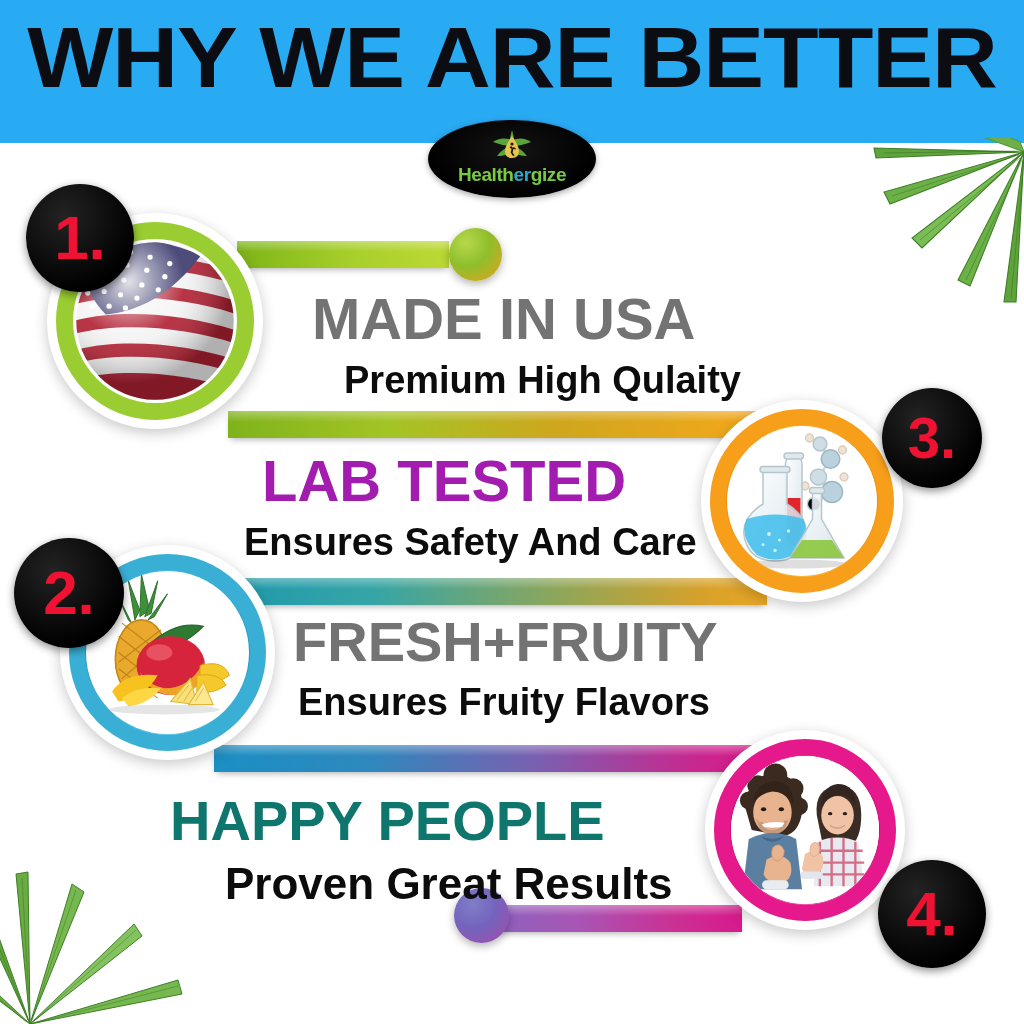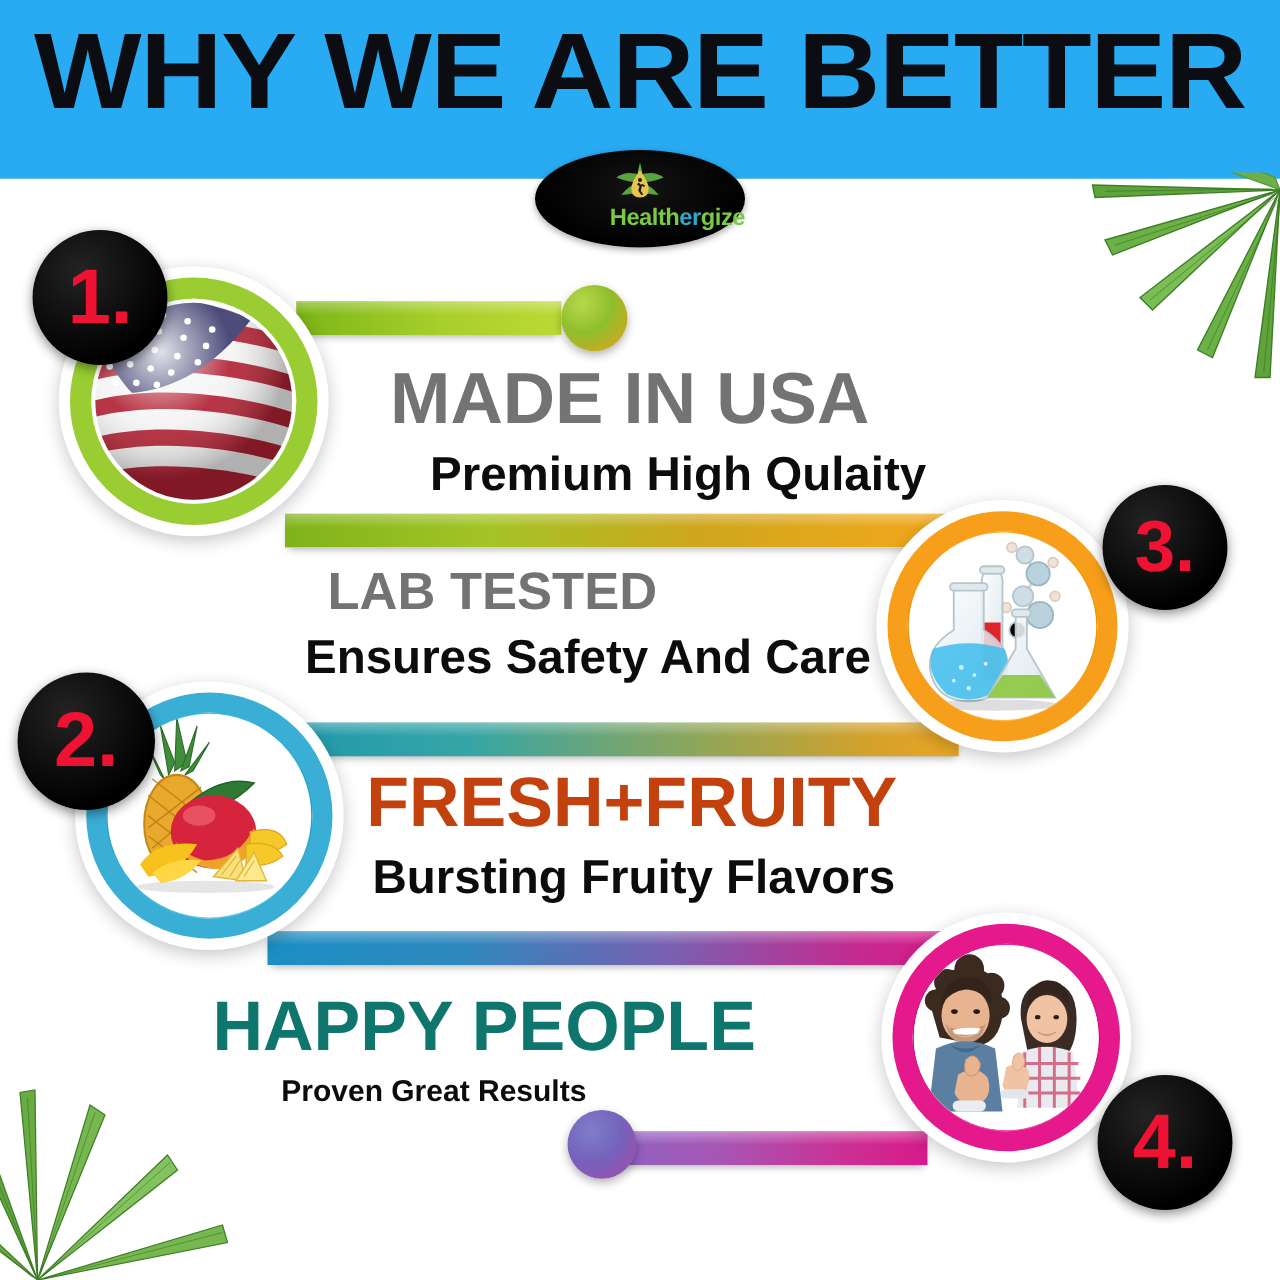--- a/index.html
+++ b/index.html
@@ -35,21 +35,21 @@
     background:radial-gradient(ellipse at 50% 40%, #141414 0%, #000 70%);
     box-shadow:0 2px 6px rgba(0,0,0,.35);
     z-index:6;
   }
   .logo-leaf{
     position:absolute; left:50%; top:6px; width:58px; height:40px;
     transform:translateX(-50%);
   }
   .logo-text{
     position:absolute; left:0; top:44px; width:100%;
-    text-align:right; font-size:19px; font-weight:bold;
+    text-align:center; font-size:19px; font-weight:bold;
     color:#7ac943; letter-spacing:-.4px;
   }
   .logo-text .lt2{ color:#2fa8c9; }
 
   
   .leaf-tr{ position:absolute; right:-12px; top:138px; width:200px; height:210px; z-index:1; }
   .leaf-bl{ position:absolute; left:-6px; bottom:-14px; width:250px; height:250px; z-index:1; }
 
   
   .fcircle{
@@ -138,30 +138,30 @@
   .row .sub{
     font-weight:bold; color:#0c0c0c; line-height:1.0; white-space:nowrap;
     font-family:"Liberation Sans", sans-serif;
   }
 
   #row-usa{ left:312px; top:290px; }
   #row-usa .head{ font-size:58px; color:#737373; }
   #row-usa .sub{ font-size:38px; margin-top:13px; margin-left:32px; }
 
   #row-lab{ left:262px; top:452px; }
-  #row-lab .head{ font-size:42px; color:#737373; }
+  #row-lab .head{ font-size:58px; color:#a21caf; }
   #row-lab .sub{ font-size:38px; margin-top:13px; margin-left:-18px;text-align:center; }
 
   #row-fruit{ left:293px; top:614px; }
-  #row-fruit .head{ font-size:56px; color:#c2410c; }
+  #row-fruit .head{ font-size:56px; color:#737373; }
   #row-fruit .sub{ font-size:38px; margin-top:13px; margin-left:5px; }
 
   #row-people{ left:170px; top:793px; }
   #row-people .head{ font-size:56px; color:#0f766e; }
-  #row-people .sub{ font-size:24px; margin-top:13px; margin-left:55px; }
+  #row-people .sub{ font-size:44px; margin-top:13px; margin-left:55px; }
 </style>
 </head>
 <body>
 
 <div class="header-band">
   <div class="header-title">WHY WE ARE BETTER</div>
 </div>
 
 <svg class="leaf-tr" viewBox="0 0 200 210">
   <g fill="none" stroke="#4f9c30" stroke-width="1.1">
@@ -400,21 +400,21 @@
       </g>
       <ellipse cx="48" cy="85" rx="34" ry="3" fill="#000" opacity=".1"></ellipse>
     </svg>
   </div>
 </div>
 <div class="badge" id="badge-2">
   <span>2.</span>
 </div>
 <div class="row" id="row-fruit">
   <div class="head">FRESH+FRUITY</div>
-  <div class="sub">Bursting Fruity Flavors</div>
+  <div class="sub">Ensures Fruity Flavors</div>
 </div>
 
 <div class="fcircle" id="circle-people">
   <div class="ring"></div>
   <div class="inner">
     <svg viewBox="0 0 100 100" width="100%" height="100%">
       <rect width="100" height="100" fill="#ffffff"></rect>
 
       <g>
         <path d="M58,40 Q56,22 72,20 Q88,20 88,40 Q88,56 80,62 L62,60 Z" fill="#3a2b24"></path>

